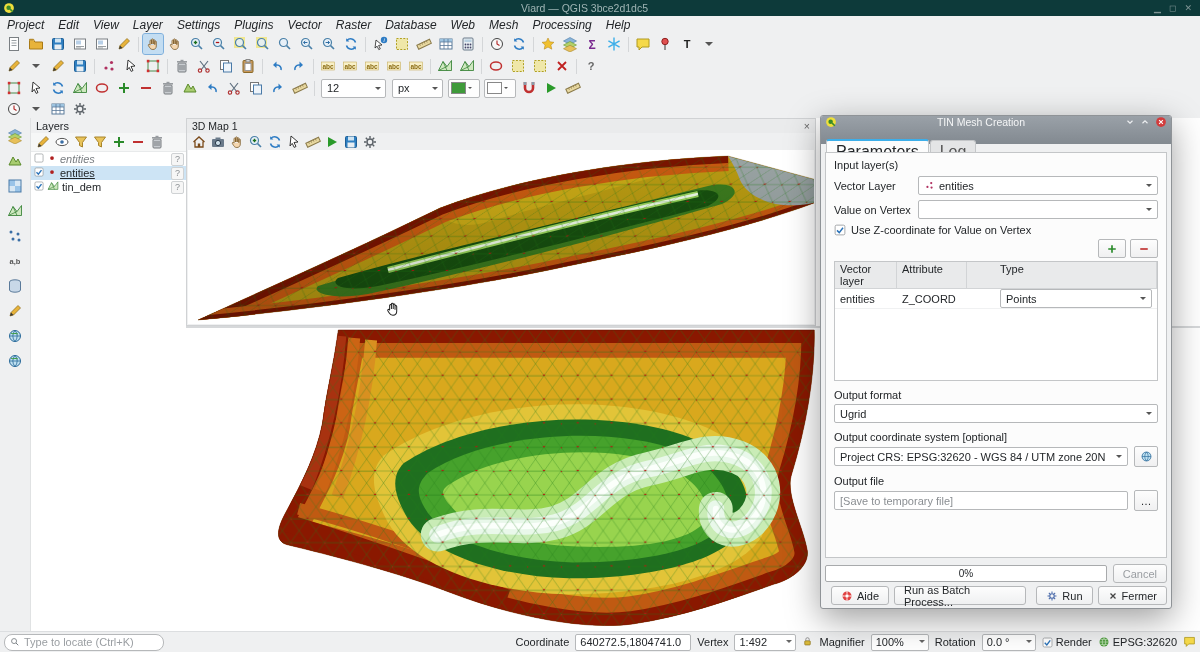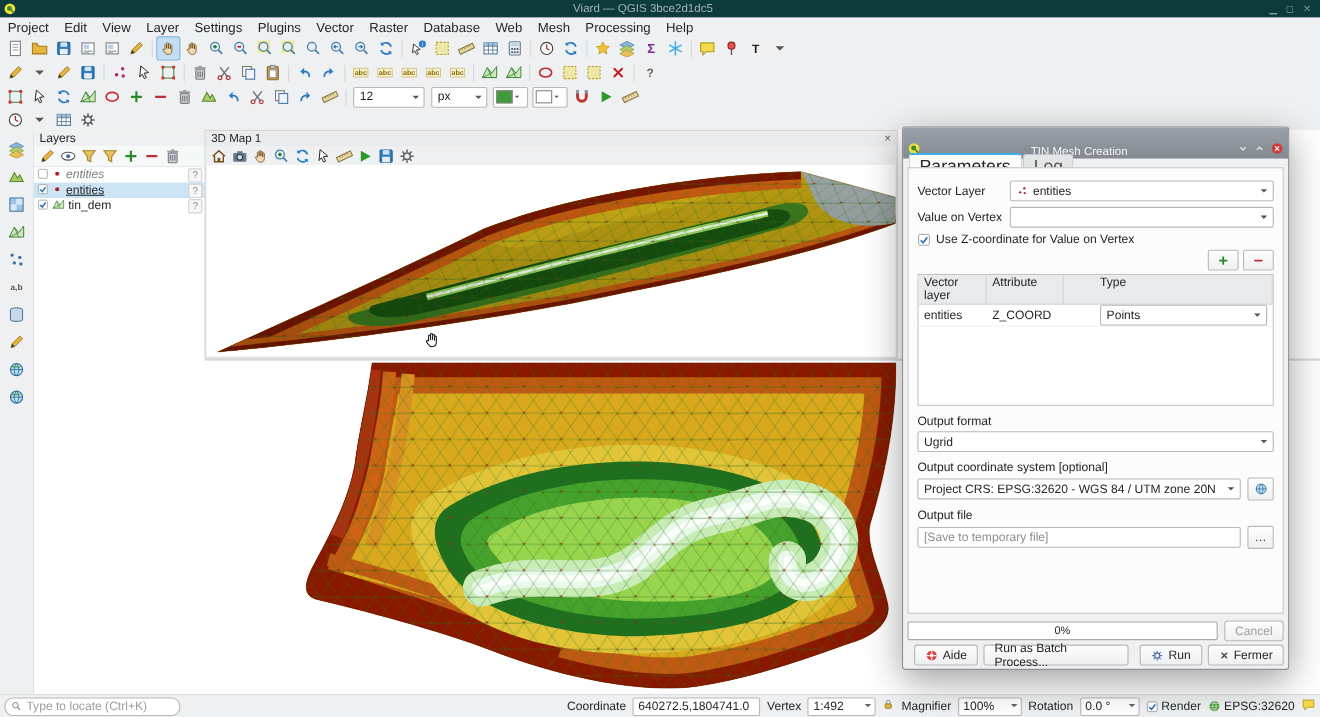--- a/index.html
+++ b/index.html
@@ -7,21 +7,21 @@
        font-family:"Liberation Sans",sans-serif;font-size:11px;color:#232629;}
   
   .titlebar{position:absolute;top:0;left:0;right:0;height:16px;background:#0d3a3a;
             display:flex;align-items:center;color:#9fb4b4;font-size:10.5px;}
   .titlebar .appicon{margin-left:3px;display:flex;}
   .titlebar .ttext{flex:1;text-align:center;}
   .winbtns{display:flex;gap:8px;margin-right:8px;color:#7f9494;font-size:9px;}
   
   .menubar{position:absolute;top:16px;left:0;right:0;height:17px;background:#eff0f1;
            display:flex;align-items:center;font-size:12px;border-bottom:1px solid #e2e4e5;}
-  .menu-item{padding:0 7px;height:17px;display:flex;align-items:center;cursor:default;}
+  .menu-item{padding:0 7px;height:17px;display:flex;align-items:center;cursor:default;font-style:italic;}
   
   .toolbars{position:absolute;top:33px;left:0;right:0;height:85px;background:#eff0f1;}
   .trowwrap{display:flex;align-items:center;height:22px;padding-left:3px;}
   .trowwrap.small{height:19px;}
   .trow{display:flex;align-items:center;}
   .ticon{width:20px;height:20px;display:inline-flex;align-items:center;justify-content:center;
          border-radius:2px;margin:0 1px;}
   .ticon svg{display:block;}
   .ticon.active{background:#c3ddf2;outline:1px solid #7fb0dd;}
   .tsep{width:7px;height:18px;display:inline-flex;align-items:center;justify-content:center;}
@@ -54,21 +54,21 @@
   .p3-title{height:14px;display:flex;align-items:center;padding:0 5px;font-size:10.5px;background:#eaebec;}
   .p3-title .grow{flex:1;}
   .p3-tools{height:17px;display:flex;align-items:center;background:#eff0f1;padding-left:2px;}
   .p3-tools .ticon{width:17px;height:17px;}
   .p3-canvas{position:absolute;top:31px;left:1px;right:1px;bottom:1px;background:#fff;overflow:hidden;}
   .splitter{position:absolute;left:0;right:0;top:208px;height:2px;background:#d6d8da;}
   .map2d{position:absolute;left:0;right:0;top:210px;height:304px;background:#fff;overflow:hidden;}
   
   .dialog{position:absolute;left:820px;top:115px;width:350px;height:492px;background:#eff0f1;
           border:1px solid #8f9397;border-radius:3px;box-shadow:0 10px 34px rgba(0,0,0,.38);z-index:50;}
-  .dlg-title{height:28px;background:linear-gradient(#9aa1a8,#828990);display:flex;align-items:flex-end;
+  .dlg-title{height:28px;background:linear-gradient(#9aa1a8,#828990);display:flex;align-items:flex-start;
              color:#f4f5f6;font-size:10.5px;padding:0 4px;gap:4px;border-radius:2px 2px 0 0;}
   .dlg-title .grow{flex:1;text-align:center;}
   .dlg-ctl{display:flex;align-items:center;gap:5px;}
   .tabsrow{display:flex;align-items:flex-end;height:19px;padding-left:5px;gap:1px;}
   .tab{padding:2px 9px;font-size:16px;border:1px solid #c4c6c8;border-bottom:none;background:#e4e5e6;
        border-radius:3px 3px 0 0;color:#555;}
   .tab.active{background:#fcfcfc;border-top:2px solid #3daee9;color:#232629;}
   .dlg-body{position:absolute;left:4px;right:4px;top:36px;height:406px;background:#fcfcfc;
             border:1px solid #c4c6c8;padding:6px 8px;box-sizing:border-box;overflow:hidden;}
   .frow{display:flex;align-items:center;margin:5px 0;gap:6px;}
@@ -1007,20 +1007,21 @@
               <circle cx="8" cy="8" r="6.5" fill="#d23c3c"></circle>
               <path d="M5.5 5.5l5 5M10.5 5.5l-5 5" stroke="#fff" stroke-width="1.4"></path>
             </svg></span>
       </span>
     </div>
     <div class="tabsrow">
       <span class="tab active">Parameters</span>
       <span class="tab">Log</span>
     </div>
     <div class="dlg-body">
+      <div>Input layer(s)</div>
 
       <div class="frow">
         <span class="flabel">Vector Layer</span>
         <span class="combo">
           <svg width="11" height="11" viewBox="0 0 16 16">
               <circle cx="5" cy="10" r="1.6" fill="#b03060"></circle>
               <circle cx="10.5" cy="4.5" r="1.6" fill="#b03060"></circle>
               <circle cx="11" cy="11" r="1.6" fill="#b03060"></circle>
             </svg>
           <span>entities</span>

